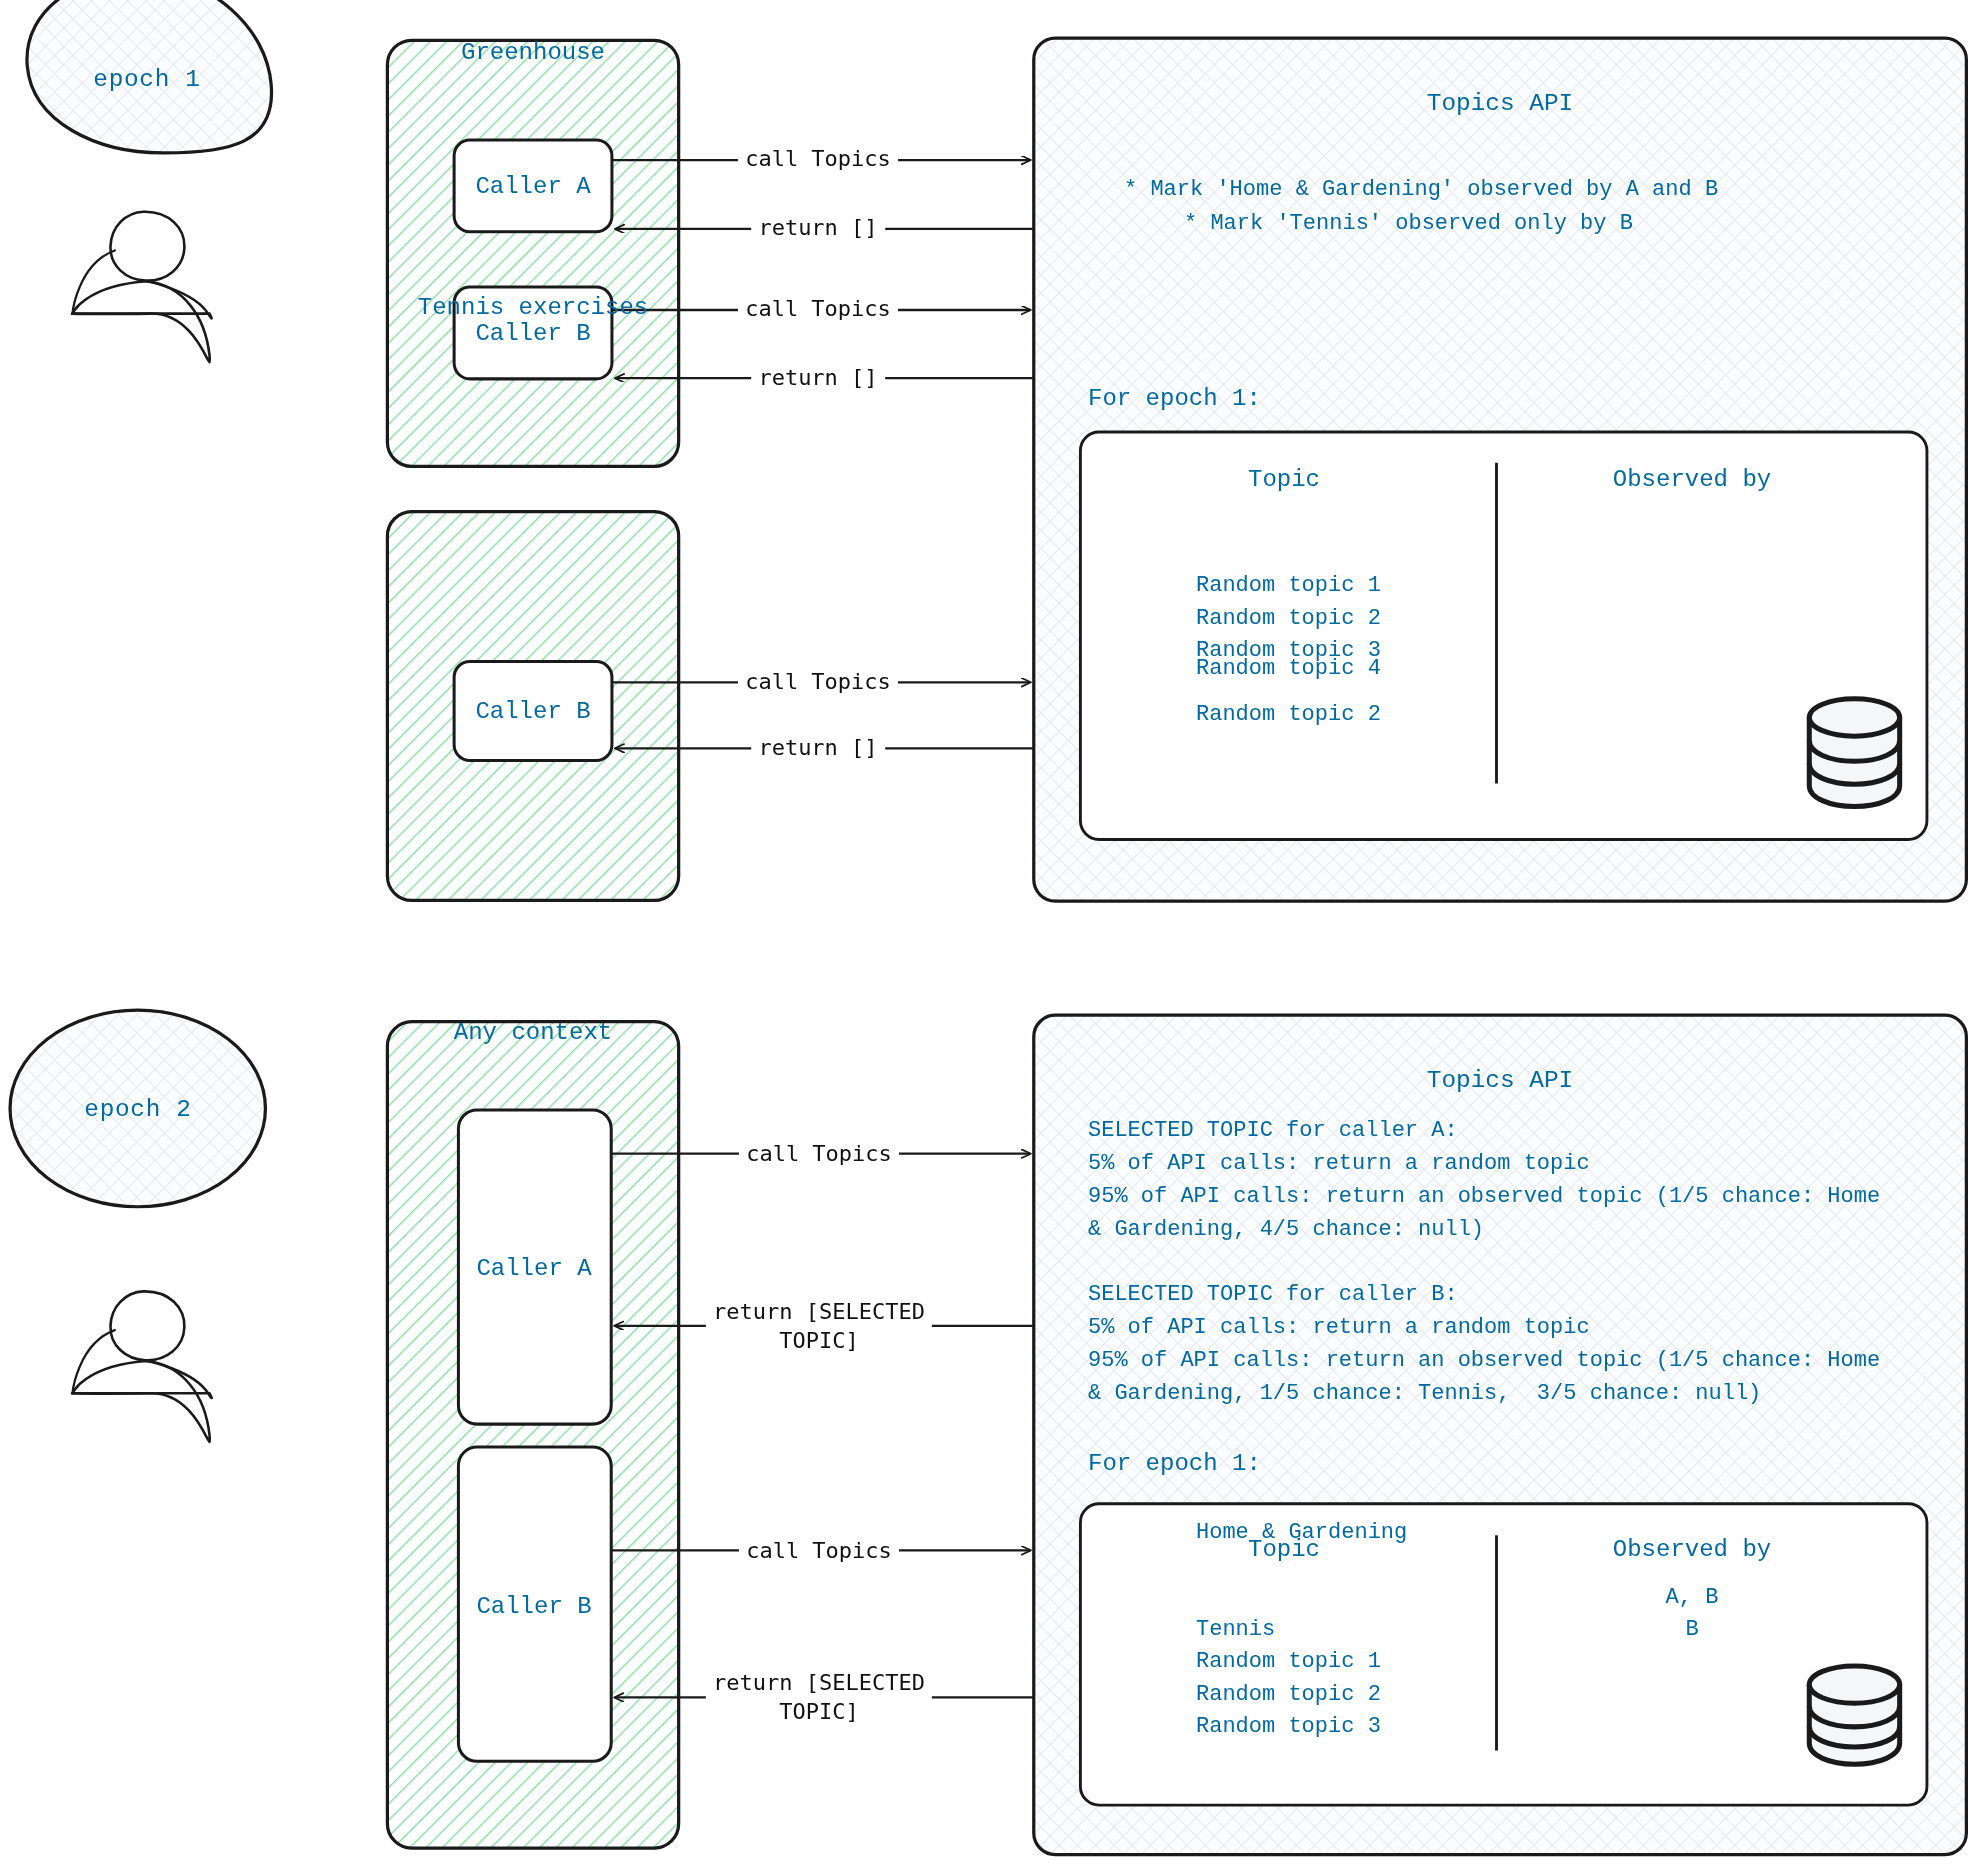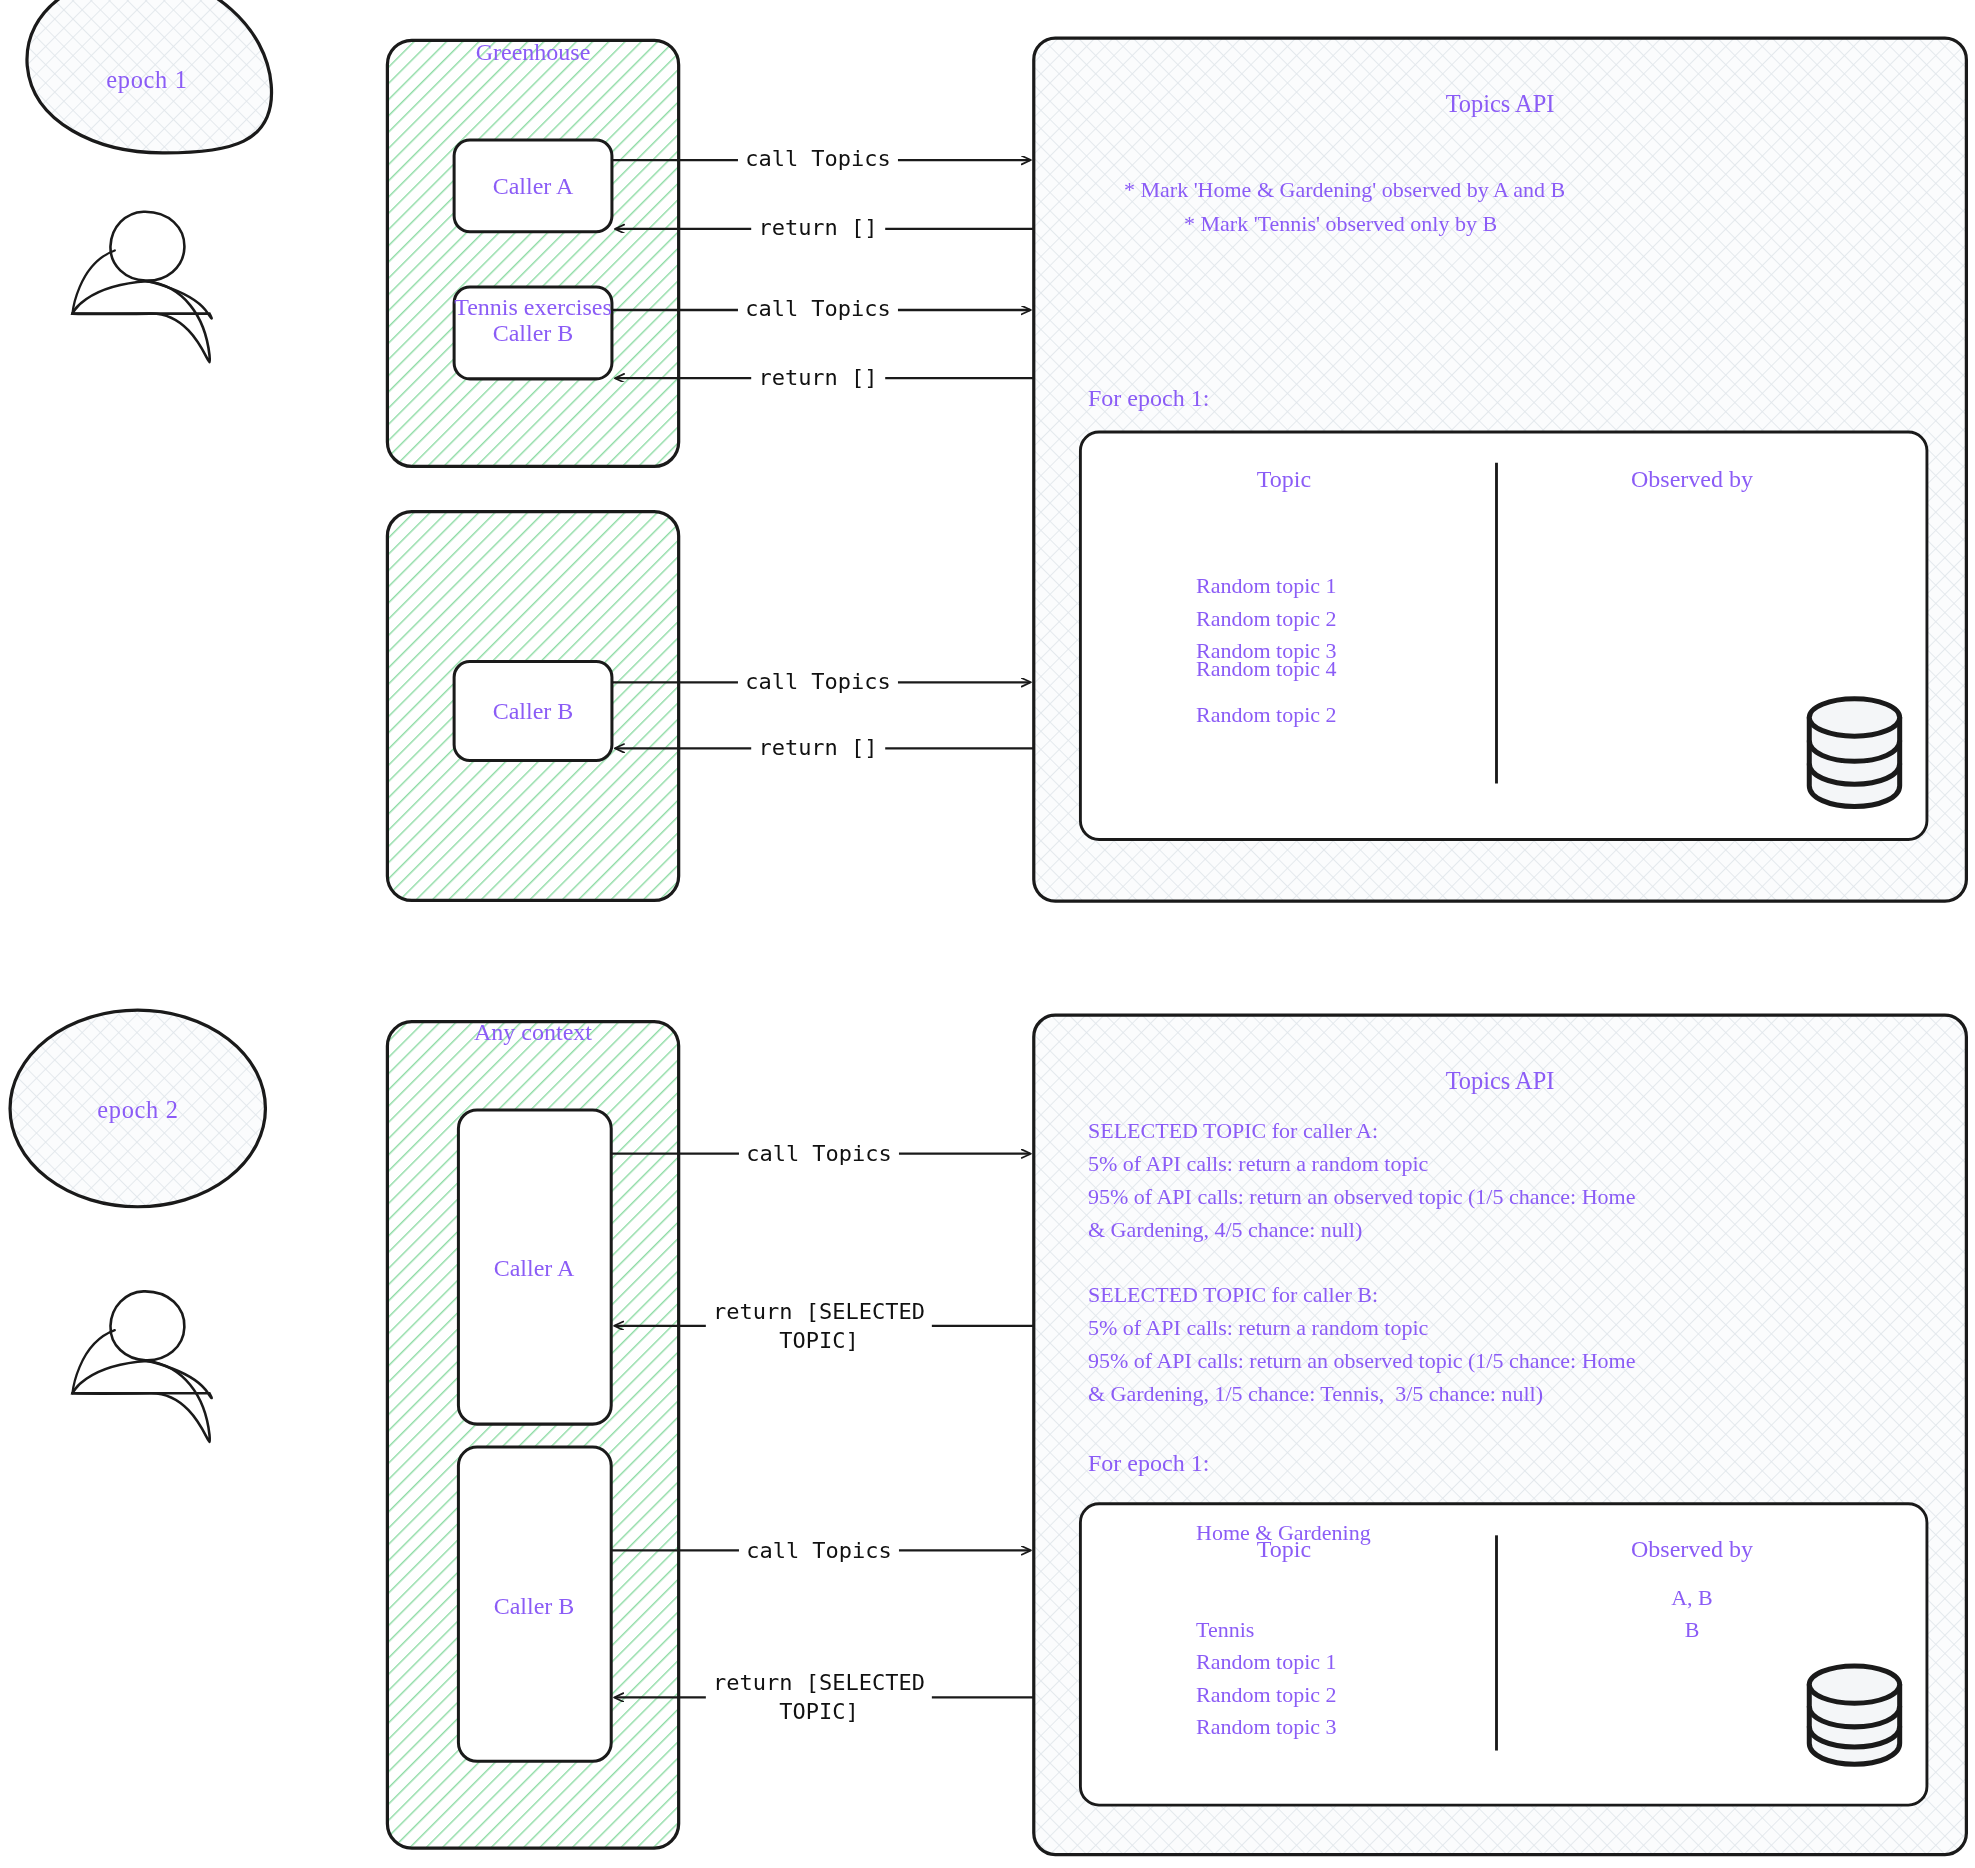--- a/index.html
+++ b/index.html
@@ -5,21 +5,21 @@
   html,body{margin:0;padding:0;background:#ffffff;}
   body{
     width:1975px;height:1869px;position:relative;overflow:hidden;
     font-family:"DejaVu Sans Mono","Liberation Mono",monospace;
     color:#111111;
   }
   .layer{position:absolute;inset:0;}
   svg.sketch{position:absolute;left:0;top:0;width:1975px;height:1869px;overflow:visible;}
 
   
-  .tx{position:absolute;white-space:pre;color:#8b5cf6;font-family:Liberation Serif, serif;}
+  .tx{position:absolute;white-space:pre;color:#0369a1;font-family:Liberation Mono, monospace;}
   .epoch-label{font-size:24.4px;letter-spacing:0.7px;}
   .ctx-title{font-size:24px;}
   .caller-label{font-size:24px;}
   .api-title{font-size:24.4px;}
   .api-body{font-size:22px;line-height:33px;}
   .api-bullets{font-size:22px;line-height:34px;}
   .forepoch{font-size:24px;}
   .col-head{font-size:24px;}
   .cell{font-size:22px;line-height:32px;}
   .arrow-label{

